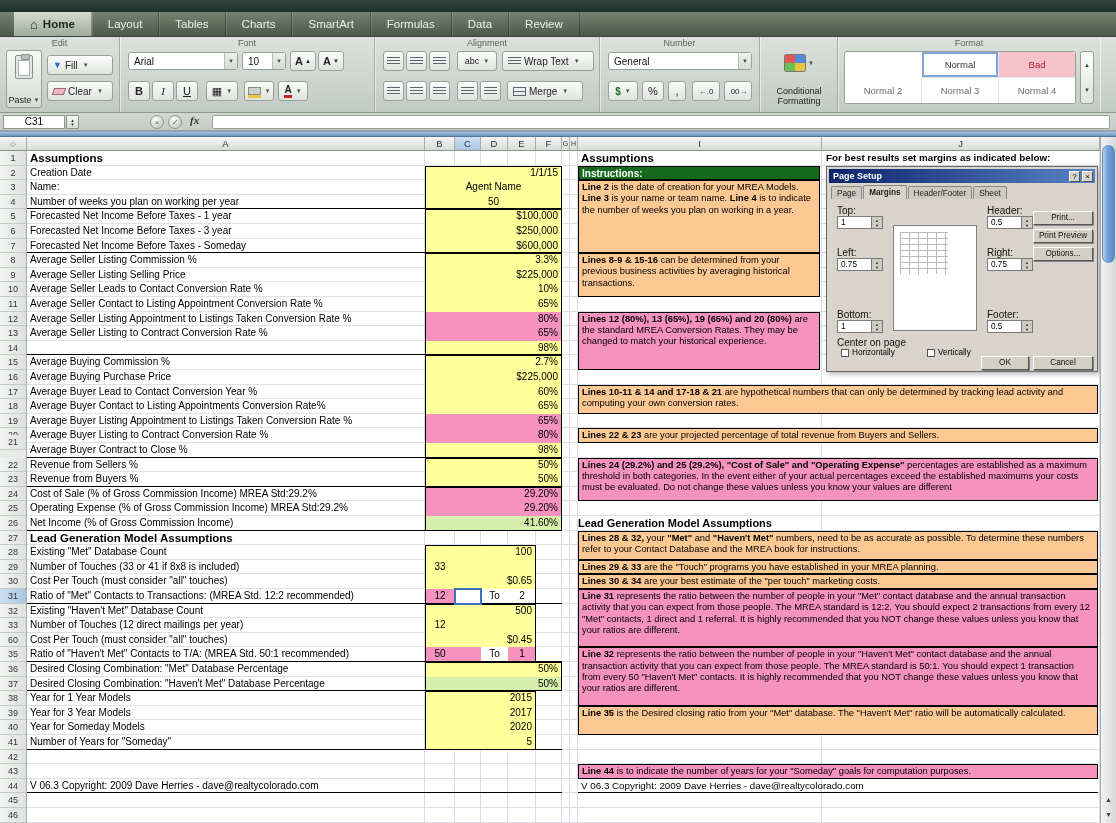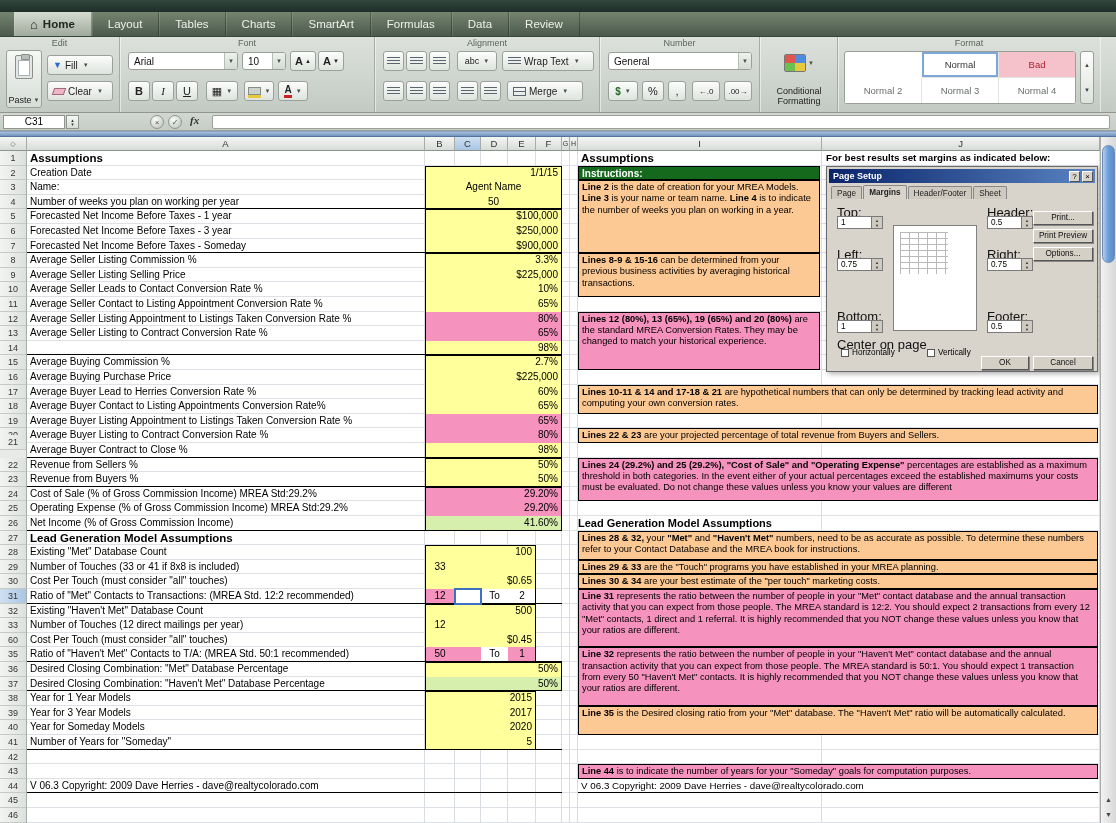--- a/index.html
+++ b/index.html
@@ -83,21 +83,21 @@
 .rbox.instr{color:#fff;font-weight:bold;font-size:10px;line-height:12px}
 .ftr{position:absolute;font-size:9.8px;height:14.6px;line-height:14.6px;white-space:nowrap;color:#000}
 
 .dialog{position:absolute;width:272px;height:206px;background:#d8d4cc;border:1px solid #6a6a6a;box-shadow:2px 2px 5px rgba(0,0,0,.3)}
 .dlg-title{position:absolute;left:2px;top:2px;right:2px;height:14px;background:linear-gradient(to right,#0a246a,#5a84c4);display:flex;align-items:center}
 .dlg-title-text{color:#fff;font-size:9px;font-weight:bold;padding-left:4px;flex:1}
 .dlg-btn{width:11px;height:11px;margin-right:2px;background:#d8d4cc;border:1px solid #fff;border-right-color:#555;border-bottom-color:#555;font-size:8px;line-height:9px;text-align:center;color:#000}
 .dlg-tabs{position:absolute;left:4px;top:18px;right:4px;height:14px;display:flex;align-items:flex-end}
 .dlg-tab{height:13px;line-height:13px;padding:0 5px;font-size:8.2px;background:#cfcabf;border:1px solid #888;border-bottom:none;border-radius:2px 2px 0 0;margin-right:1px;color:#222;white-space:nowrap}
 .dlg-tab.act{height:14px;background:#d8d4cc;font-weight:bold}
-.dlg-label{position:absolute;font-size:13px;color:#111;white-space:nowrap}
+.dlg-label{position:absolute;font-size:10px;color:#111;white-space:nowrap}
 .dlg-spin{position:absolute;width:46px;height:13px;display:flex}
 .dlg-spin-val{flex:1;background:#fff;border:1px solid #7a7a7a;font-size:8.2px;line-height:11px;padding-left:3px}
 .dlg-spin-arrows{width:11px;display:flex;flex-direction:column;background:#cfcabf;border:1px solid #7a7a7a;border-left:none;font-size:4px;line-height:5px;align-items:center;justify-content:center;color:#333}
 .dlg-preview{position:absolute;left:66px;top:58px;width:84px;height:106px;background:#fff;border:1px solid #808080}
 .dlg-preview::before{content:"";position:absolute;left:6px;top:6px;right:28px;height:42px;background:repeating-linear-gradient(to bottom,#b9b9b9 0 1px,transparent 1px 6px),repeating-linear-gradient(to right,#b9b9b9 0 1px,transparent 1px 9px)}
 .dlg-btn2{position:absolute;height:14px;background:#d4d0c6;border:1px solid #fff;border-right-color:#555;border-bottom-color:#555;box-shadow:1px 1px 0 #888;font-size:8.2px;text-align:center;line-height:12px;color:#111;white-space:nowrap;overflow:hidden}
 .dlg-check{position:absolute;display:flex;align-items:center;gap:3px}
 .dlg-checkbox{width:8px;height:8px;background:#fff;border:1px solid #555}
 .dlg-check-label{font-size:8.2px;white-space:nowrap}
 
@@ -387,21 +387,21 @@
       <div class="vtext center" style="left: 398px; top: 43.8px; width: 137px;">50</div>
       <div class="hline" style="left: 0px; top: 57.4px; width: 535px;"></div>
       <div class="cell-label" style="top: 58.4px;">Forecasted Net Income Before Taxes - 1 year</div>
       <div class="vcell" style="left: 398px; top: 58.4px; width: 137px; height: 14.6px; background: rgb(255, 255, 156);"></div>
       <div class="vtext right" style="left: 398px; top: 58.4px; width: 137px;">$100,000</div>
       <div class="cell-label" style="top: 73px;">Forecasted Net Income Before Taxes - 3 year</div>
       <div class="vcell" style="left: 398px; top: 73px; width: 137px; height: 14.6px; background: rgb(255, 255, 156);"></div>
       <div class="vtext right" style="left: 398px; top: 73px; width: 137px;">$250,000</div>
       <div class="cell-label" style="top: 87.6px;">Forecasted Net Income Before Taxes - Someday</div>
       <div class="vcell" style="left: 398px; top: 87.6px; width: 137px; height: 14.6px; background: rgb(255, 255, 156);"></div>
-      <div class="vtext right" style="left: 398px; top: 87.6px; width: 137px;">$900,000</div>
+      <div class="vtext right" style="left: 398px; top: 87.6px; width: 137px;">$600,000</div>
       <div class="hline" style="left: 0px; top: 101.2px; width: 535px;"></div>
       <div class="cell-label" style="top: 102.2px;">Average Seller Listing Commission %</div>
       <div class="vcell" style="left: 398px; top: 102.2px; width: 137px; height: 14.6px; background: rgb(255, 255, 156);"></div>
       <div class="vtext right" style="left: 398px; top: 102.2px; width: 137px;">3.3%</div>
       <div class="cell-label" style="top: 116.8px;">Average Seller Listing Selling Price</div>
       <div class="vcell" style="left: 398px; top: 116.8px; width: 137px; height: 14.6px; background: rgb(255, 255, 156);"></div>
       <div class="vtext right" style="left: 398px; top: 116.8px; width: 137px;">$225,000</div>
       <div class="cell-label" style="top: 131.4px;">Average Seller Leads to Contact Conversion Rate %</div>
       <div class="vcell" style="left: 398px; top: 131.4px; width: 137px; height: 14.6px; background: rgb(255, 255, 156);"></div>
       <div class="vtext right" style="left: 398px; top: 131.4px; width: 137px;">10%</div>
@@ -416,21 +416,21 @@
       <div class="vtext right" style="left: 398px; top: 175.2px; width: 137px;">65%</div>
       <div class="vcell" style="left: 398px; top: 189.8px; width: 137px; height: 14.6px; background: rgb(255, 255, 156);"></div>
       <div class="vtext right" style="left: 398px; top: 189.8px; width: 137px;">98%</div>
       <div class="hline" style="left: 0px; top: 203.4px; width: 535px;"></div>
       <div class="cell-label" style="top: 204.4px;">Average Buying Commission %</div>
       <div class="vcell" style="left: 398px; top: 204.4px; width: 137px; height: 14.6px; background: rgb(255, 255, 156);"></div>
       <div class="vtext right" style="left: 398px; top: 204.4px; width: 137px;">2.7%</div>
       <div class="cell-label" style="top: 219px;">Average Buying Purchase Price</div>
       <div class="vcell" style="left: 398px; top: 219px; width: 137px; height: 14.6px; background: rgb(255, 255, 156);"></div>
       <div class="vtext right" style="left: 398px; top: 219px; width: 137px;">$225,000</div>
-      <div class="cell-label" style="top: 233.6px;">Average Buyer Lead to Herries Conversion Rate %</div>
+      <div class="cell-label" style="top: 233.6px;">Average Buyer Lead to Contact Conversion Year %</div>
       <div class="vcell" style="left: 398px; top: 233.6px; width: 137px; height: 14.6px; background: rgb(255, 255, 156);"></div>
       <div class="vtext right" style="left: 398px; top: 233.6px; width: 137px;">60%</div>
       <div class="cell-label" style="top: 248.2px;">Average Buyer Contact to Listing Appointments Conversion Rate%</div>
       <div class="vcell" style="left: 398px; top: 248.2px; width: 137px; height: 14.6px; background: rgb(255, 255, 156);"></div>
       <div class="vtext right" style="left: 398px; top: 248.2px; width: 137px;">65%</div>
       <div class="cell-label" style="top: 262.8px;">Average Buyer Listing Appointment to Listings Taken Conversion Rate %</div>
       <div class="vcell" style="left: 398px; top: 262.8px; width: 137px; height: 14.6px; background: rgb(245, 146, 190);"></div>
       <div class="vtext right" style="left: 398px; top: 262.8px; width: 137px;">65%</div>
       <div class="cell-label" style="top: 277.4px;">Average Buyer Listing to Contract Conversion Rate %</div>
       <div class="vcell" style="left: 398px; top: 277.4px; width: 137px; height: 14.6px; background: rgb(245, 146, 190);"></div>

